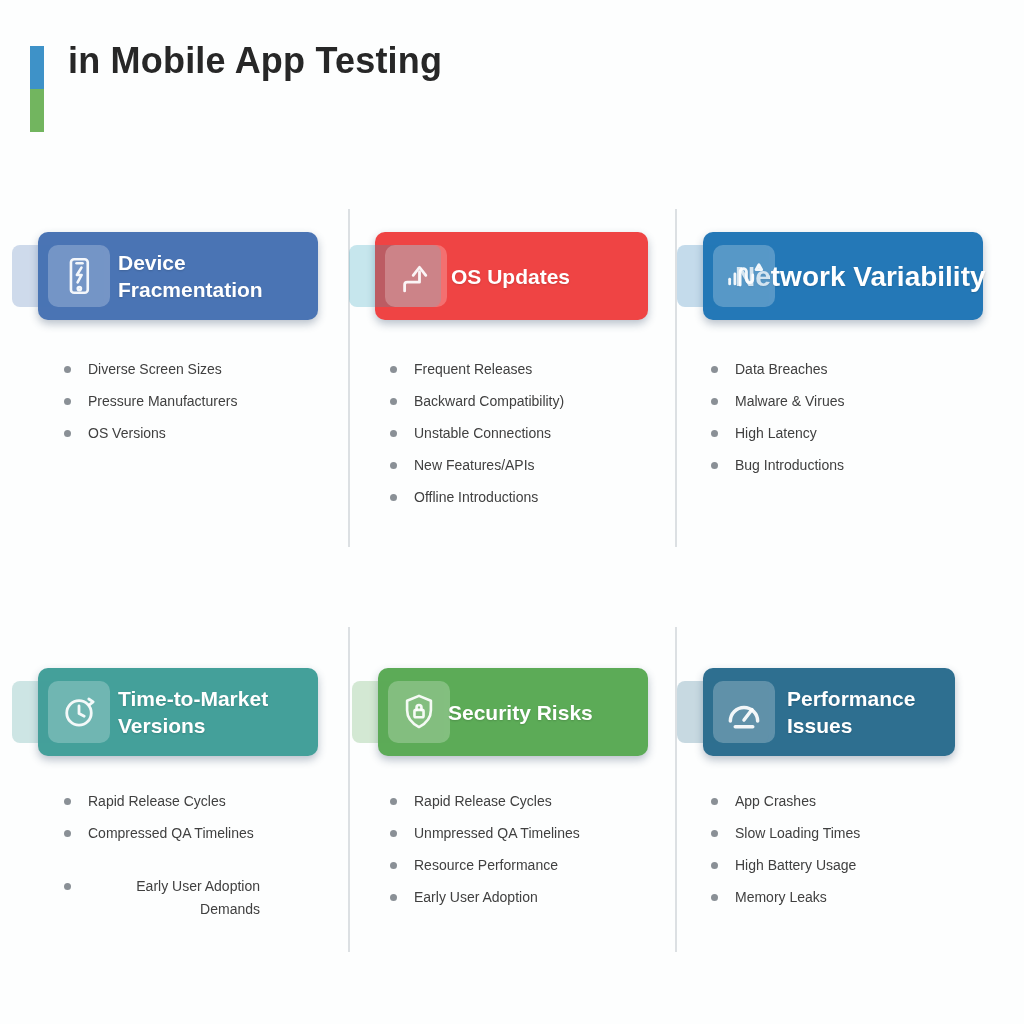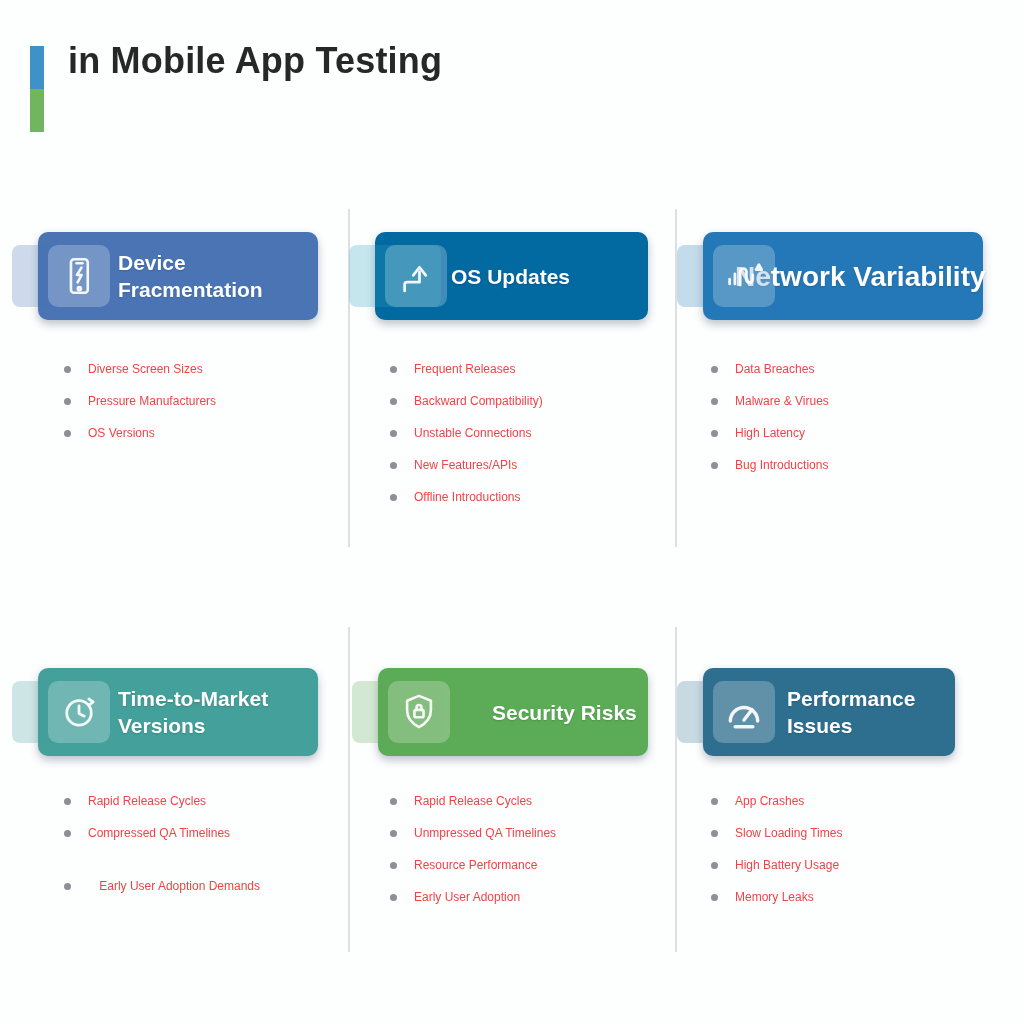--- a/index.html
+++ b/index.html
@@ -66,35 +66,35 @@
   }
   .icon-box svg { width:42px; height:42px; }
   .hdr-title {
     font-size:21px; font-weight:700; line-height:27px;
     text-shadow:0 1px 2px rgba(0,0,0,.15);
   }
   .p1 .hdr-title { padding-left:80px; padding-right:8px; }
   .p2 .hdr-title { padding-left:76px; padding-right:6px; }
   .p3 .hdr-title { padding-left:32px; padding-right:4px; font-size:28px; white-space:nowrap; }
   .p4 .hdr-title { padding-left:80px; padding-right:8px; }
-  .p5 .hdr-title { padding-left:114px; padding-right:6px; }
+  .p5 .hdr-title { padding-left:70px; padding-right:6px; }
   .p6 .hdr-title { padding-left:84px; padding-right:8px; }
 
   
   ul.challenge-list { list-style:none; }
   .row1 ul.challenge-list { margin-top:38px; }
   .row2 ul.challenge-list { margin-top:34px; }
   .p1 ul,.p4 ul { margin-left:30px; }
   .p2 ul,.p5 ul { margin-left:34px; }
   .p3 ul,.p6 ul { margin-left:28px; }
   ul.challenge-list li {
     position:relative;
     padding-left:28px;
     margin-bottom:9px;
-    font-size:12px; line-height:23px; color:#ef4444;
+    font-size:14px; line-height:23px; color:#404040;
   }
   ul.challenge-list li::before {
     content:"";
     position:absolute; left:4px; top:8px;
     width:7px; height:7px; border-radius:50%;
     background:#8a9096;
   }
   li.gap-before { margin-top:30px;text-align:right; }
   li.narrow { max-width:200px; }
 </style>
@@ -130,21 +130,21 @@
     <div class="hdr-title">Device Fracmentation</div>
   </div>
   <ul class="challenge-list">
     <li>Diverse Screen Sizes</li>
     <li>Pressure Manufacturers</li>
     <li>OS Versions</li>
   </ul>
 </section>
 
 <section class="panel row1 p2">
-  <div class="card-header" style="background: #0369a1;">
+  <div class="card-header" style="background: #ef4444;">
     <div class="ghost-tab" style="background: rgb(43, 164, 191);"></div>
     <div class="icon-box">
       <svg viewBox="0 0 24 24" fill="none" stroke="rgba(255,255,255,.92)" stroke-width="1.6" stroke-linecap="round" stroke-linejoin="round">
         <path d="M5.5 20.5 V17 a1.5 1.5 0 0 1 1.5 -1.5 H14 V9.5"></path>
         <polyline points="10.4,11.6 14,7 17.6,11.6"></polyline>
       </svg>
     </div>
     <div class="hdr-title">OS Updates</div>
   </div>
   <ul class="challenge-list">

